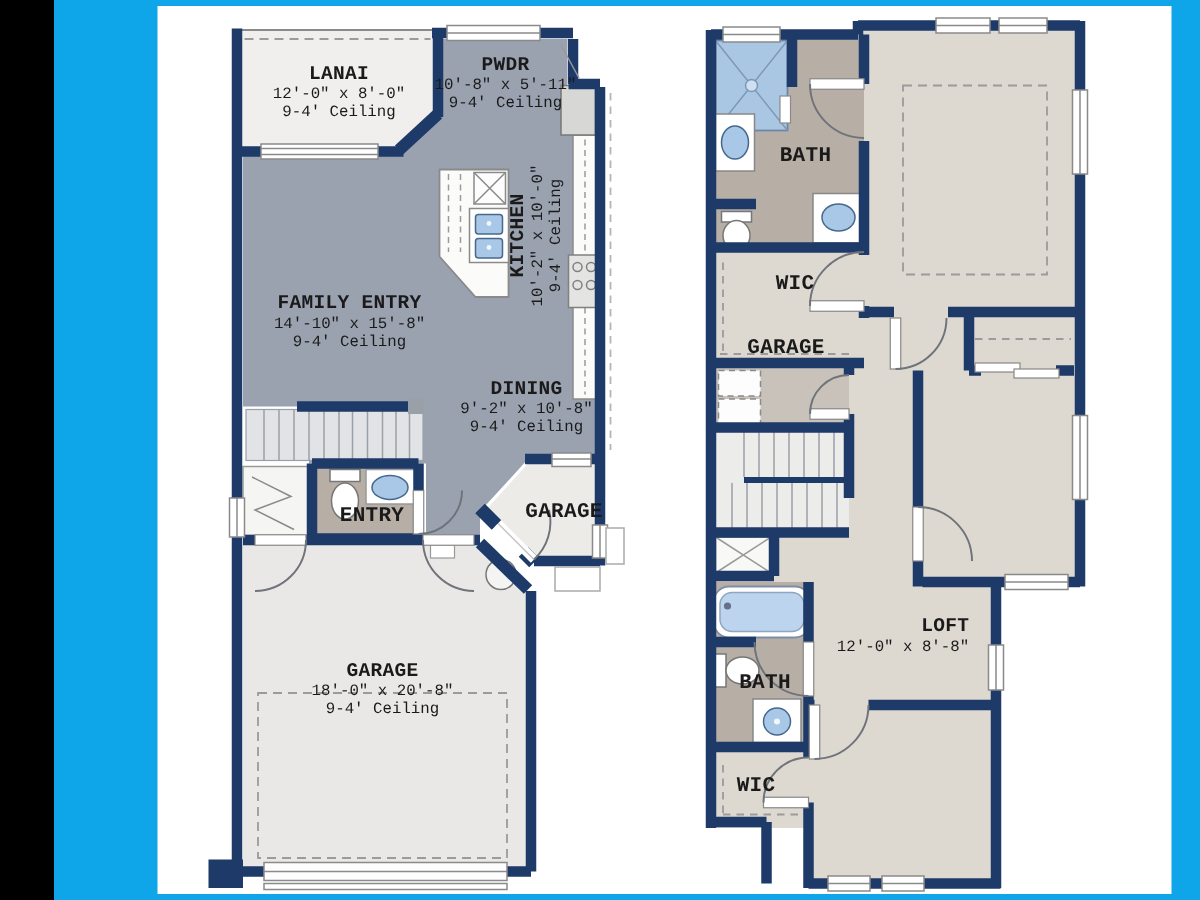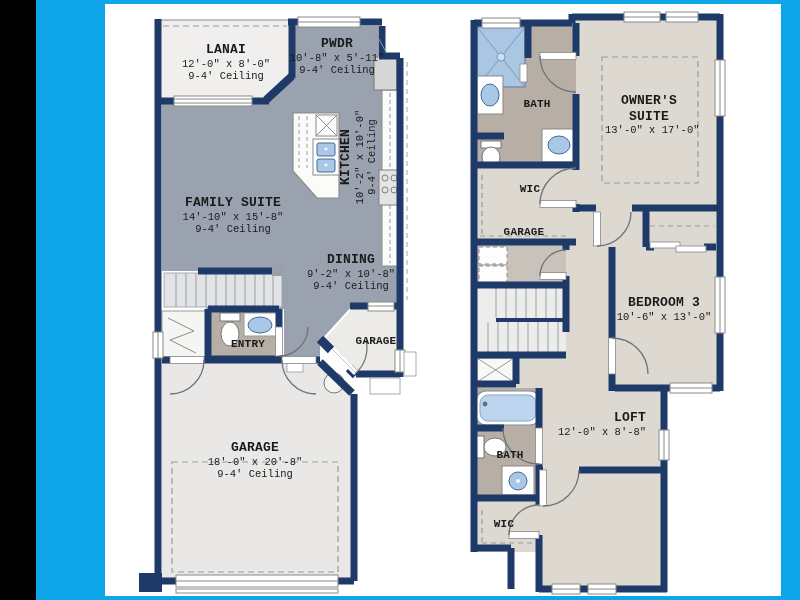--- a/index.html
+++ b/index.html
@@ -4,21 +4,21 @@
 <style>
   html,body{margin:0;padding:0;background:#000;}
   #frame{position:relative;width:800px;height:600px;background:#0ea5e9;overflow:hidden;
          font-family:Liberation Mono, monospace;margin-left:36px;}
   #canvas{position:absolute;left:69px;top:4px;width:676px;height:592px;background:#ffffff;}
   svg{position:absolute;left:0;top:0;}
   .lbl{position:absolute;transform:translate(-50%,-50%);text-align:center;color:#1a1a1a;
        line-height:1.2;white-space:nowrap;z-index:5;}
   .lbl .nm{display:block;font-weight:bold;font-size:13px;letter-spacing:.2px;}
   .lbl .dm{display:block;font-size:10.5px;}
-  .lbl.sm .nm{font-size:11px;}
+  .lbl.sm .nm{font-size:14px;}
   .lbl.rot{transform:translate(-50%,-50%) rotate(-90deg);}
   .lbl.wrap{white-space:normal;width:88px;}
 </style>
 </head>
 <body>
 
 <div id="frame">
   <div id="canvas"></div>
 
   <svg width="800" height="600" viewBox="0 0 800 600">
@@ -318,21 +318,21 @@
     <span class="nm">PWDR</span>
     <span class="dm">10'-8" x 5'-11"</span>
     <span class="dm">9-4' Ceiling</span>
   </div>
   <div class="lbl rot" style="left:322px;top:157px;">
     <span class="nm">KITCHEN</span>
     <span class="dm">10'-2" x 10'-0"</span>
     <span class="dm">9-4' Ceiling</span>
   </div>
   <div class="lbl" style="left:197px;top:215px;">
-    <span class="nm">FAMILY SUITE</span>
+    <span class="nm">FAMILY ENTRY</span>
     <span class="dm">14'-10" x 15'-8"</span>
     <span class="dm">9-4' Ceiling</span>
   </div>
   <div class="lbl" style="left:315px;top:272px;">
     <span class="nm">DINING</span>
     <span class="dm">9'-2" x 10'-8"</span>
     <span class="dm">9-4' Ceiling</span>
   </div>
   <div class="lbl sm" style="left:212px;top:345px;">
     <span class="nm">ENTRY</span>
@@ -342,33 +342,25 @@
   </div>
   <div class="lbl" style="left:219px;top:460px;">
     <span class="nm">GARAGE</span>
     <span class="dm">18'-0" x 20'-8"</span>
     <span class="dm">9-4' Ceiling</span>
   </div>
 
   <div class="lbl sm" style="left:501px;top:105px;">
     <span class="nm">BATH</span>
   </div>
-  <div class="lbl wrap" style="left:613px;top:115px;">
-    <span class="nm">OWNER'S SUITE</span>
-    <span class="dm" style="white-space:nowrap;">13'-0" x 17'-0"</span>
-  </div>
   <div class="lbl sm" style="left:494px;top:190px;">
     <span class="nm">WIC</span>
   </div>
   <div class="lbl sm" style="left:488px;top:233px;">
     <span class="nm">GARAGE</span>
-  </div>
-  <div class="lbl" style="left:628px;top:309px;">
-    <span class="nm">BEDROOM 3</span>
-    <span class="dm">10'-6" x 13'-0"</span>
   </div>
   <div class="lbl" style="left:566px;top:424px;text-align:right;">
     <span class="nm">LOFT</span>
     <span class="dm">12'-0" x 8'-8"</span>
   </div>
   <div class="lbl sm" style="left:474px;top:456px;">
     <span class="nm">BATH</span>
   </div>
   <div class="lbl sm" style="left:468px;top:525px;">
     <span class="nm">WIC</span>

